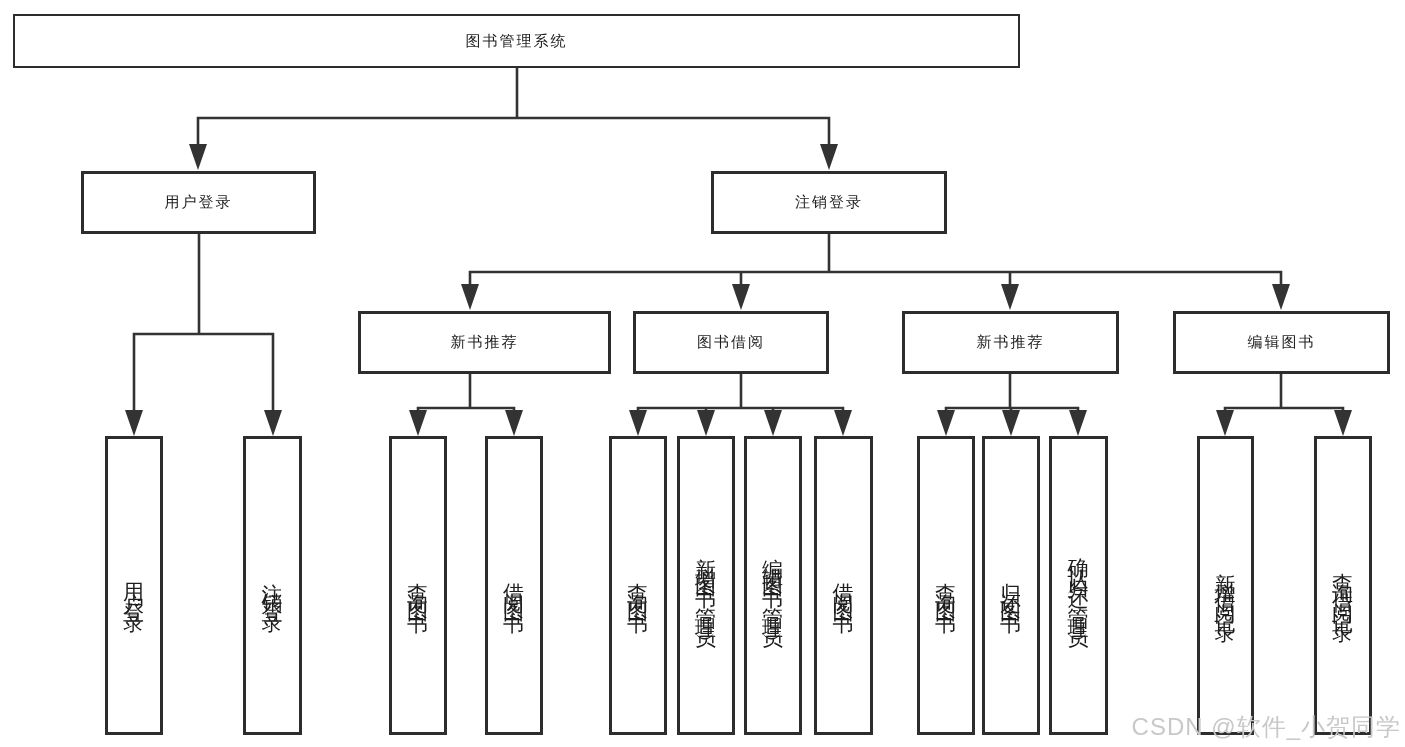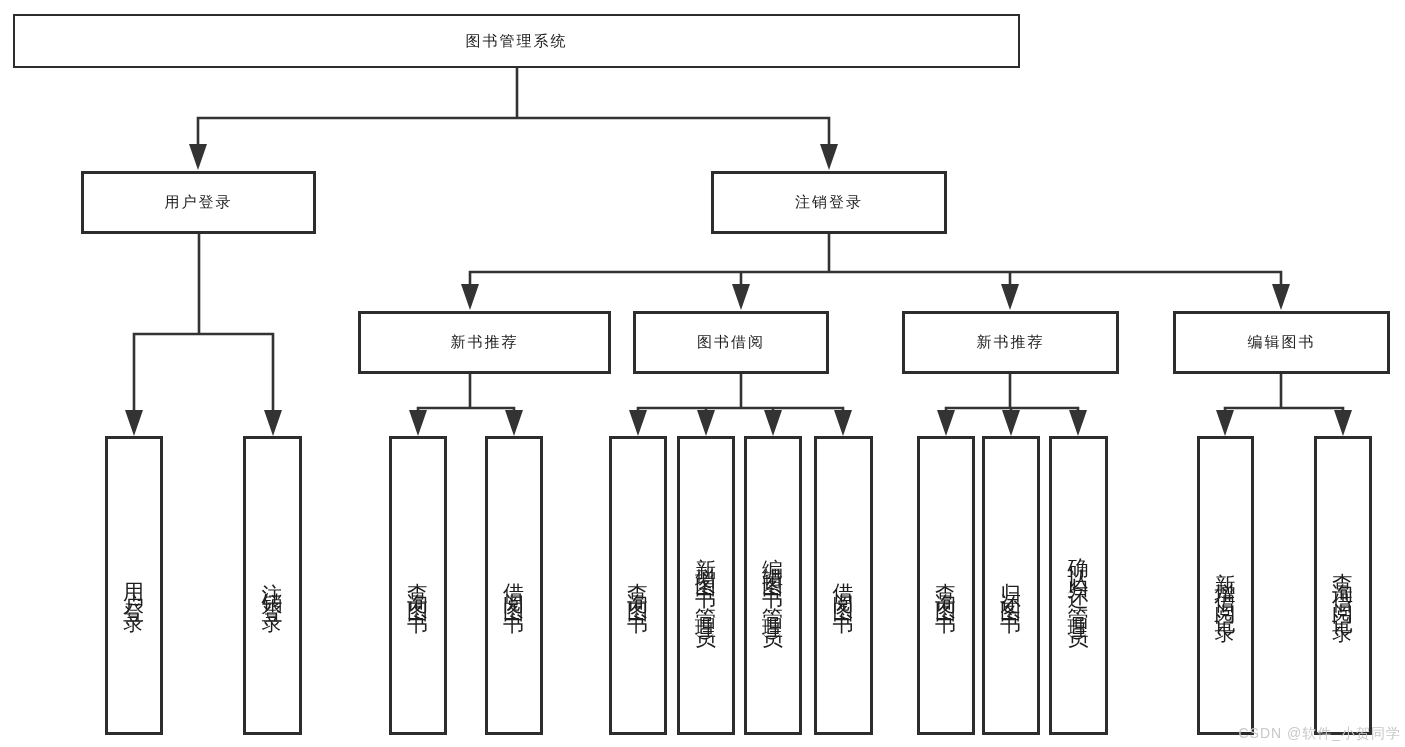--- a/index.html
+++ b/index.html
@@ -41,21 +41,21 @@
     text-orientation: upright;
     font-size: 21px;
     font-weight: 500;
     letter-spacing: 10px;
     line-height: 1;
   }
   .watermark {
     position: absolute;
     right: 4px;
     bottom: 4px;
-    font-size: 14px;
+    font-size: 24px;
     letter-spacing: 1px;
     color: var(--watermark, #c8c8c8);
     z-index: 10;
     white-space: nowrap;
   }
 </style>
 </head>
 <body>
 
 <div class="stage">

